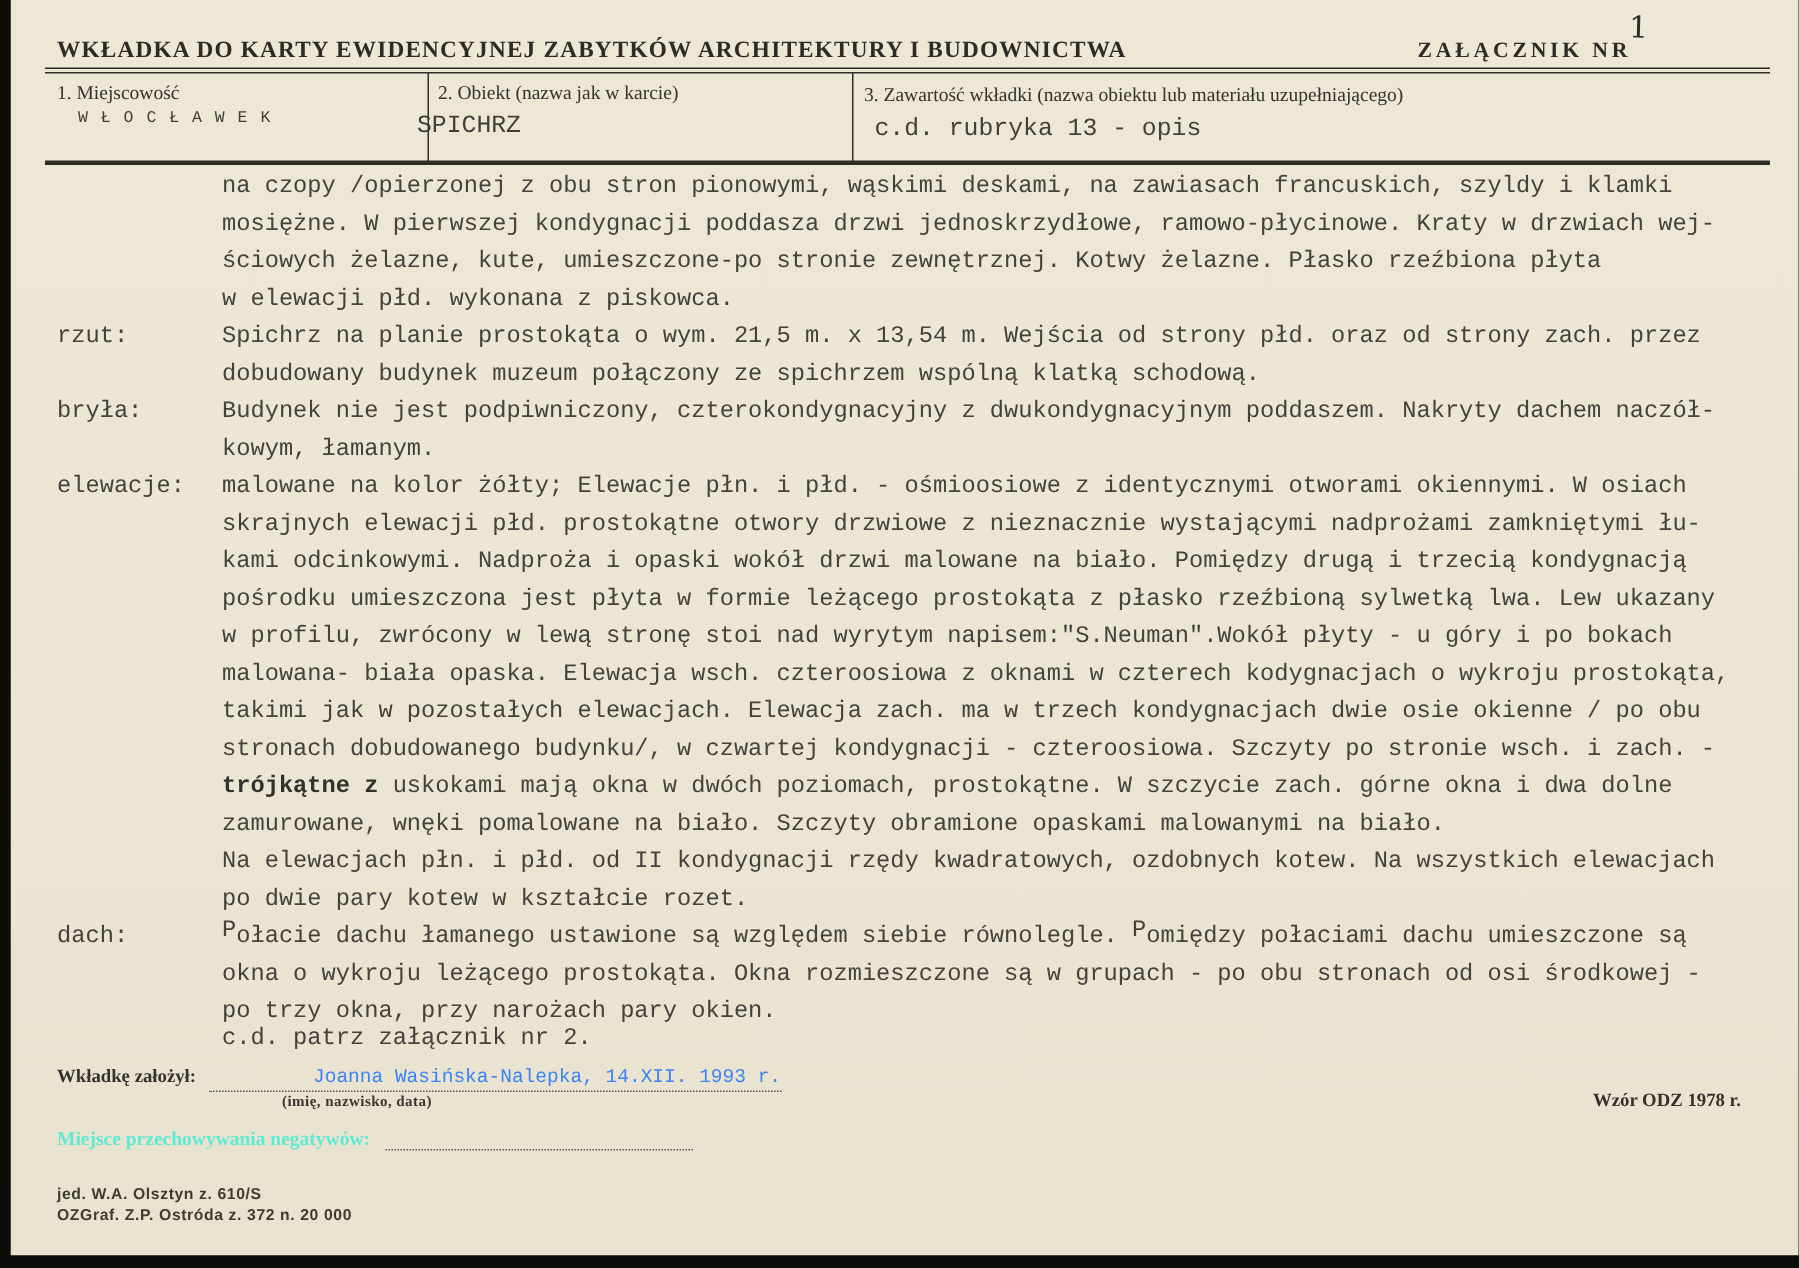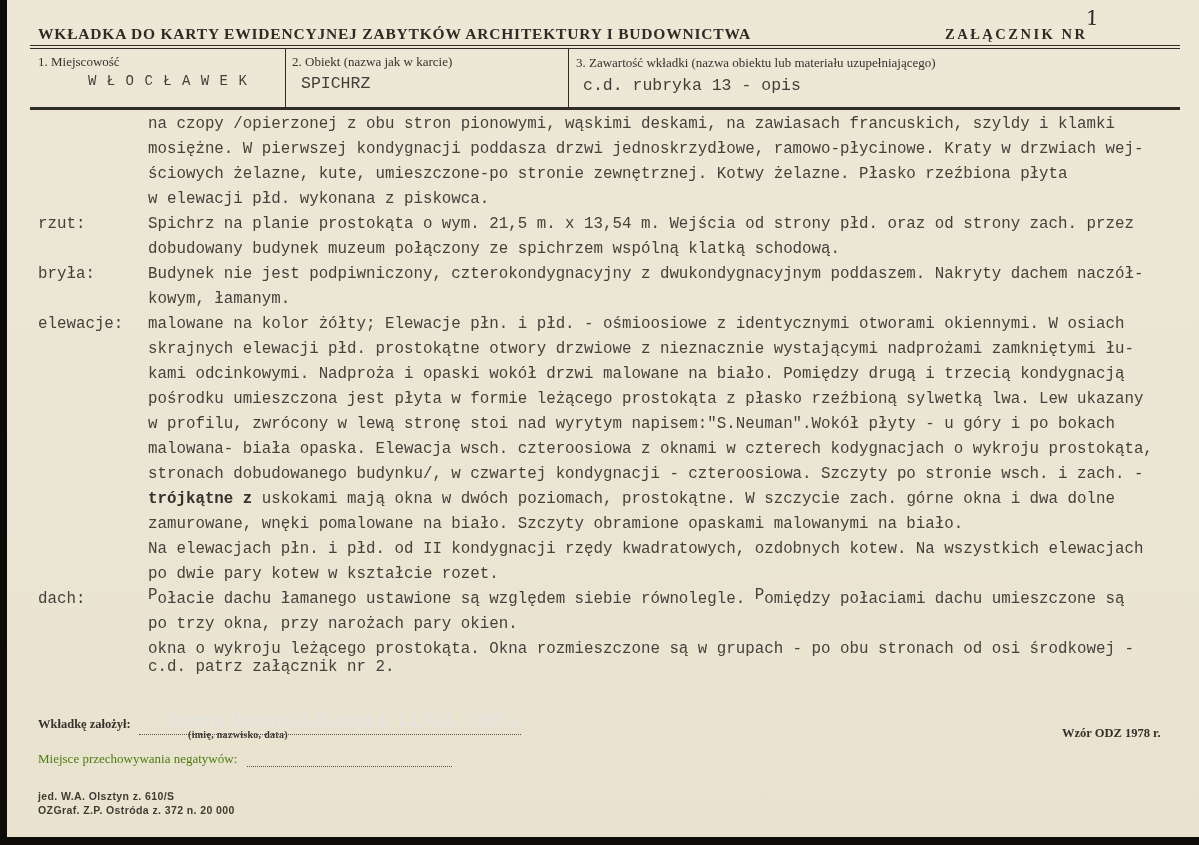--- a/index.html
+++ b/index.html
@@ -46,22 +46,22 @@
   .vdiv-1 { left:285px; }
   .vdiv-2 { left:568px; }
 
   .field-label { position:absolute; font-size:12.5px; color:#35322b; white-space:nowrap; }
   .fl-1 { left:38px;  top:54px; font-size:13px; }
   .fl-2 { left:292px; top:54px; font-size:13px; }
   .fl-3 { left:576px; top:55px; font-size:13px; }
 
   .mono { font-family:"Liberation Mono", monospace; color:#413f38; }
   .field-value { position:absolute; white-space:nowrap; }
-  .fv-1 { left:52px;  top:73px; font-size:14px; letter-spacing:1px;margin-left:36px; }
-  .fv-2 { left:301px; top:74px; font-size:16.5px;text-align:center; }
+  .fv-1 { left:52px;  top:73px; font-size:11px; letter-spacing:1px; }
+  .fv-2 { left:278px; top:74px; font-size:16.5px;text-align:center; }
   .fv-3 { left:583px; top:76px; font-size:16.5px; }
 
   
   .body-block {
     position:absolute; left:38px; top:112px; width:1141px;
     font-family:"Liberation Mono", monospace;
     font-size:15.8px; color:#44423b;
   }
   .sec { display:flex; }
   .sec-label { width:110px; flex:none; line-height:25px; white-space:nowrap; }
@@ -78,36 +78,36 @@
   .founder-label {
     font-size:12.5px; font-weight:bold; color:#35322b; white-space:nowrap;
     padding-bottom:3px;
   }
   .founder-line {
     margin-left:8px; width:382px;
     border-bottom:1.5px dotted #55524a;
     padding-bottom:1px;
   }
   .founder-value {
-    font-family:Liberation Serif, serif;
-    font-size:21px; color:#e5e5e5; white-space:nowrap;
+    font-family:Liberation Mono, monospace;
+    font-size:13px; color:#3b82f6; white-space:nowrap;
   }
   .founder-sub {
     position:absolute; left:188px; top:729px;
     font-size:10px; font-weight:bold; color:#3a3730; letter-spacing:0.3px;
   }
   .form-note {
     position:absolute; left:1062px; top:726px;
     font-size:12.5px; font-weight:bold; color:#35322b; white-space:nowrap;
   }
   .negatives-row {
     position:absolute; left:38px; top:751px; display:flex; align-items:flex-end;
   }
   .negatives-label {
-    font-size:13px; font-weight:normal; color:#4d7c0f; white-space:nowrap;
+    font-size:13px; font-weight:bold; color:#5eead4; white-space:nowrap;
   }
   .negatives-line {
     margin-left:10px; width:205px; height:14px;
     border-bottom:1.5px dotted #55524a;
   }
   .print-info {
     position:absolute; left:38px; top:789px;
     font-family:"Liberation Sans", sans-serif;
     font-size:10.5px; font-weight:bold; letter-spacing:0.4px;
     color:#3e3b31; line-height:14px; white-space:nowrap;
@@ -169,34 +169,35 @@
 
     <div class="sec">
       <div class="sec-label">elewacje:</div>
       <div class="sec-lines">
         <div class="ln">malowane na kolor żółty; Elewacje płn. i płd. - ośmioosiowe z identycznymi otworami okiennymi. W osiach</div>
         <div class="ln">skrajnych elewacji płd. prostokątne otwory drzwiowe z nieznacznie wystającymi nadprożami zamkniętymi łu-</div>
         <div class="ln">kami odcinkowymi. Nadproża i opaski wokół drzwi malowane na biało. Pomiędzy drugą i trzecią kondygnacją</div>
         <div class="ln">pośrodku umieszczona jest płyta w formie leżącego prostokąta z płasko rzeźbioną sylwetką lwa. Lew ukazany</div>
         <div class="ln">w profilu, zwrócony w lewą stronę stoi nad wyrytym napisem:"S.Neuman".Wokół płyty - u góry i po bokach</div>
         <div class="ln">malowana- biała opaska. Elewacja wsch. czteroosiowa z oknami w czterech kodygnacjach o wykroju prostokąta,</div>
+        <div class="ln">takimi jak w pozostałych elewacjach. Elewacja zach. ma w trzech kondygnacjach dwie osie okienne / po obu</div>
         <div class="ln">stronach dobudowanego budynku/, w czwartej kondygnacji - czteroosiowa. Szczyty po stronie wsch. i zach. -</div>
         <div class="ln"><span class="b">trójkątne z</span><span> uskokami mają okna w dwóch poziomach, prostokątne. W szczycie zach. górne okna i dwa dolne</span></div>
         <div class="ln">zamurowane, wnęki pomalowane na biało. Szczyty obramione opaskami malowanymi na biało.</div>
         <div class="ln">Na elewacjach płn. i płd. od II kondygnacji rzędy kwadratowych, ozdobnych kotew. Na wszystkich elewacjach</div>
         <div class="ln">po dwie pary kotew w kształcie rozet.</div>
       </div>
     </div>
 
     <div class="sec">
       <div class="sec-label">dach:</div>
       <div class="sec-lines">
         <div class="ln"><span class="raised">P</span><span>ołacie dachu łamanego ustawione są względem siebie równolegle. </span><span class="raised">P</span><span>omiędzy połaciami dachu umieszczone są</span></div>
+        <div class="ln">okna o wykroju leżącego prostokąta. Okna rozmieszczone są w grupach - po obu stronach od osi środkowej -</div>
         <div class="ln">po trzy okna, przy narożach pary okien.</div>
-        <div class="ln">okna o wykroju leżącego prostokąta. Okna rozmieszczone są w grupach - po obu stronach od osi środkowej -</div>
         <div class="ln ln-tight">c.d. patrz załącznik nr 2.</div>
       </div>
     </div>
 
   </div>
 
   <div class="founder-row">
     <div class="founder-label">Wkładkę założył:</div>
     <div class="founder-line">
       <span class="founder-value">Joanna Wasińska-Nalepka, 14.XII. 1993 r.</span>

